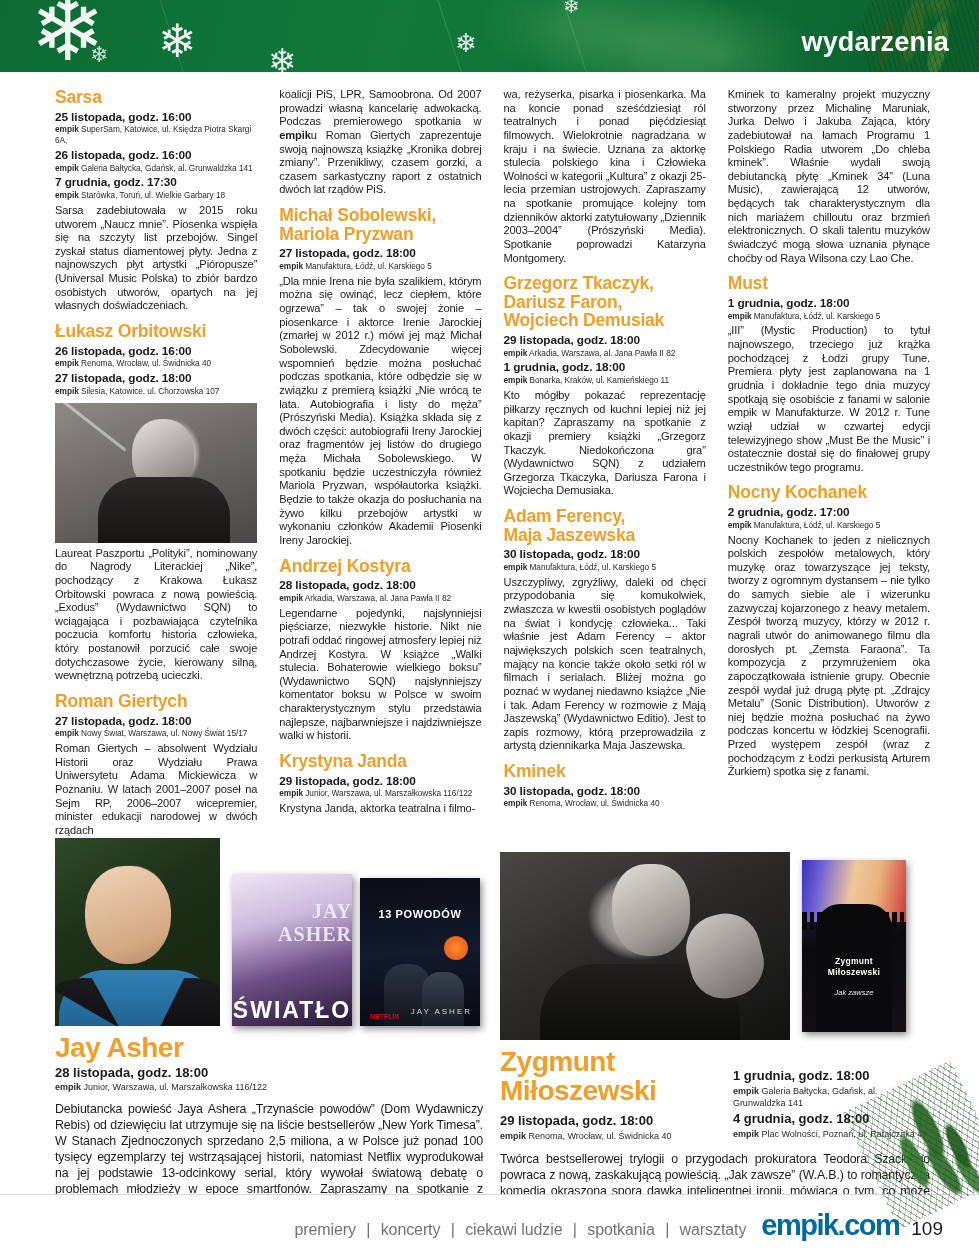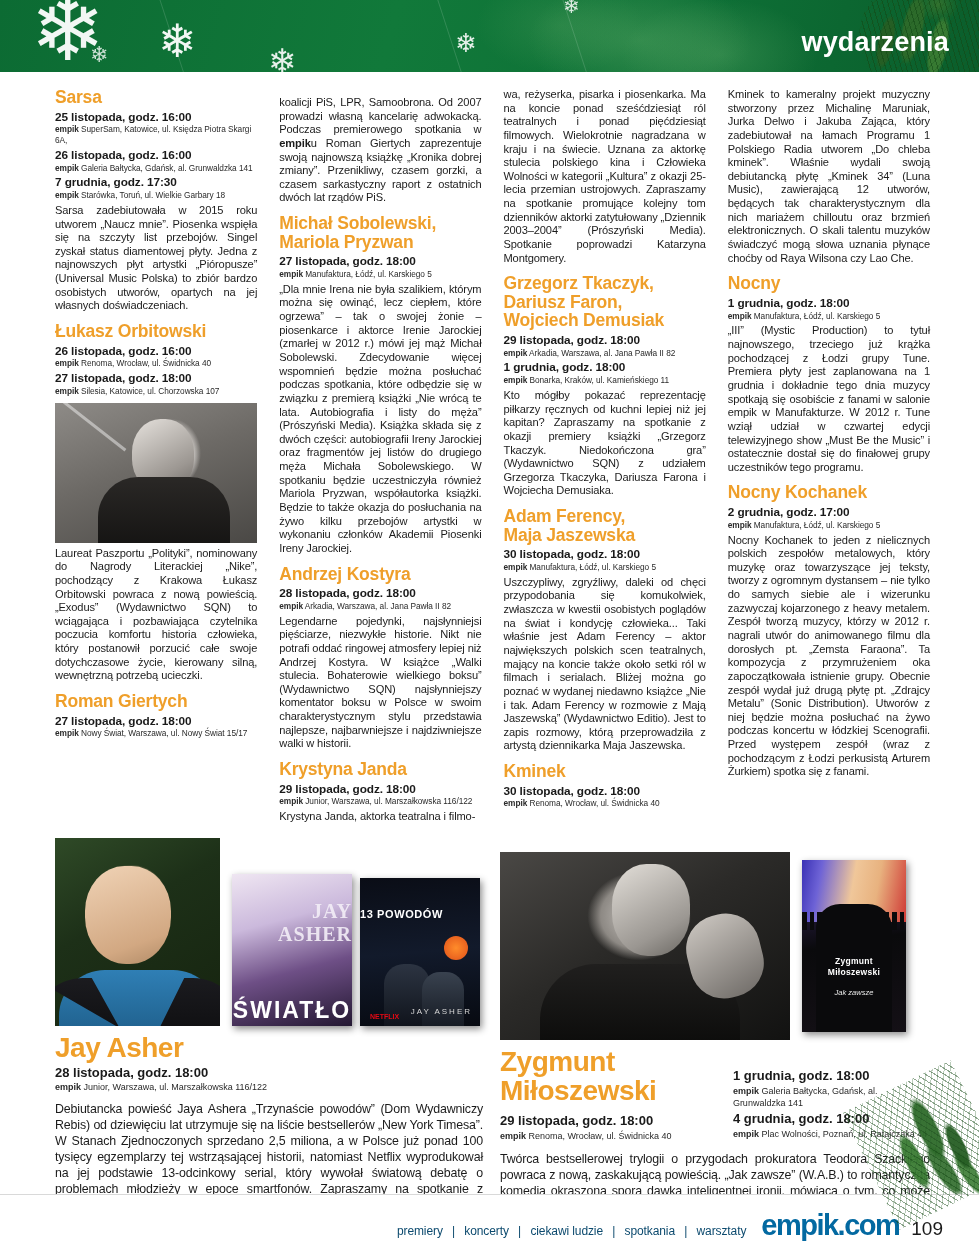--- a/index.html
+++ b/index.html
@@ -153,21 +153,21 @@
   }
   .book-swiatlo .big {
     position:absolute; left:0; right:0; bottom:2px; text-align:center;
     color:#ffffff; font-size:23px; font-weight:bold; letter-spacing:2px;
   }
   .book-13 {
     left:305px; top:40px; width:120px; height:148px;
     background:linear-gradient(175deg,#0a0d16 0%, #121a2b 50%, #070a11 100%);
   }
   .book-13 .hd {
-    position:absolute; left:0; right:0; top:30px; text-align:left;
+    position:absolute; left:0; right:0; top:30px; text-align:center;
     color:#ffffff; font-size:11px; font-weight:bold; letter-spacing:.6px;
   }
   .book-13 .dot {
     position:absolute; right:12px; top:58px; width:24px; height:24px; border-radius:50%;
     background:radial-gradient(circle,#ff8c2a,#e0501a);
   }
   .book-13 .sil {
     position:absolute; left:24px; bottom:0; width:46px; height:62px; border-radius:20px 20px 0 0;
     background:linear-gradient(180deg,#2c3442,#10141c);
   }
@@ -230,21 +230,21 @@
 
   
   .footer {
     position:absolute; left:0; bottom:0; width:979px; height:56px;
     border-top:1px solid #d9d9d9; background:#ffffff;
   }
   .footer-inner {
     position:absolute; right:36px; top:14px;
     display:flex; align-items:baseline; gap:12px;
   }
-  .foot-nav { font-size:12px; color:#0c4a6e; letter-spacing:-.1px; }
+  .foot-nav { font-size:16px; color:#737373; letter-spacing:-.1px; }
   .foot-nav span { margin:0 3px; }
   .foot-logo { font-size:29px; font-weight:bold; color:#0369a1; letter-spacing:-1.5px; }
   .foot-logo .dotcom { font-weight:bold; }
   .foot-page { font-size:19px; color:#1a1a1a; }
 
   .pine-br {
     position:absolute; right:-6px; bottom:40px; width:120px; height:130px;
     background:
       radial-gradient(ellipse 15px 50px at 58% 40%, #2e6b2a 0%, #2e6b2a 55%, rgba(46,107,42,0) 70%),
       radial-gradient(ellipse 13px 44px at 36% 58%, #3a7c33 0%, #3a7c33 55%, rgba(58,124,51,0) 70%),
@@ -301,24 +301,25 @@
     <div class="photo">
       <div class="streak"></div>
       <div class="head"></div>
       <div class="torso"></div>
     </div>
     <p class="body">Laureat Paszportu „Polityki”, nominowany do Nagrody Literackiej „Nike”, pochodzący z Krakowa Łukasz Orbitowski powraca z nową powieścią. „Exodus” (Wydawnictwo SQN) to wciągająca i pozbawiająca czytelnika poczucia komfortu historia człowieka, który postanowił porzucić całe swoje dotychczasowe życie, kierowany silną, wewnętrzną potrzebą ucieczki.</p>
 
     <h2 class="artist">Roman Giertych</h2>
     <div class="dateline">27 listopada, godz. 18:00</div>
     <div class="venue"><b>empik</b><span> Nowy Świat, Warszawa, ul. Nowy Świat 15/17</span></div>
+    <p class="body">Roman Giertych – absolwent Wydziału Historii oraz Wydziału Prawa Uniwersytetu Adama Mickiewicza w Poznaniu. W latach 2001–2007 poseł na Sejm RP, 2006–2007 wicepremier, minister edukacji narodowej w dwóch rządach</p>
   </div>
 
   <div class="col">
-    <p class="body" style="margin-top:8px;"><span>koalicji PiS, LPR, Samoobrona. Od 2007 prowadzi własną kancelarię adwokacką. Podczas premierowego spotkania w </span><b>empik</b><span>u Roman Giertych zaprezentuje swoją najnowszą książkę „Kronika dobrej zmiany”. Przenikliwy, czasem gorzki, a czasem sarkastyczny raport z ostatnich dwóch lat rządów PiS.</span></p>
+    <p class="body" style="margin-top:0;"><span>koalicji PiS, LPR, Samoobrona. Od 2007 prowadzi własną kancelarię adwokacką. Podczas premierowego spotkania w </span><b>empik</b><span>u Roman Giertych zaprezentuje swoją najnowszą książkę „Kronika dobrej zmiany”. Przenikliwy, czasem gorzki, a czasem sarkastyczny raport z ostatnich dwóch lat rządów PiS.</span></p>
 
     <h2 class="artist" style="white-space:pre-line;">Michał Sobolewski,
 Mariola Pryzwan</h2>
     <div class="dateline">27 listopada, godz. 18:00</div>
     <div class="venue"><b>empik</b><span> Manufaktura, Łódź, ul. Karskiego 5</span></div>
     <p class="body">„Dla mnie Irena nie była szalikiem, którym można się owinąć, lecz ciepłem, które ogrzewa” – tak o swojej żonie – piosenkarce i aktorce Irenie Jarockiej (zmarłej w 2012 r.) mówi jej mąż Michał Sobolewski. Zdecydowanie więcej wspomnień będzie można posłuchać podczas spotkania, które odbędzie się w związku z premierą książki „Nie wrócą te lata. Autobiografia i listy do męża” (Prószyński Media). Książka składa się z dwóch części: autobiografii Ireny Jarockiej oraz fragmentów jej listów do drugiego męża Michała Sobolewskiego. W spotkaniu będzie uczestniczyła również Mariola Pryzwan, współautorka książki. Będzie to także okazja do posłuchania na żywo kilku przebojów artystki w wykonaniu członków Akademii Piosenki Ireny Jarockiej.</p>
 
     <h2 class="artist">Andrzej Kostyra</h2>
     <div class="dateline">28 listopada, godz. 18:00</div>
     <div class="venue"><b>empik</b><span> Arkadia, Warszawa, al. Jana Pawła II 82</span></div>
@@ -349,21 +350,21 @@
     <p class="body">Uszczypliwy, zgryźliwy, daleki od chęci przypodobania się komukolwiek, zwłaszcza w kwestii osobistych poglądów na świat i kondycję człowieka... Taki właśnie jest Adam Ferency – aktor największych polskich scen teatralnych, mający na koncie także około setki ról w filmach i serialach. Bliżej można go poznać w wydanej niedawno książce „Nie i tak. Adam Ferency w rozmowie z Mają Jaszewską” (Wydawnictwo Editio). Jest to zapis rozmowy, którą przeprowadziła z artystą dziennikarka Maja Jaszewska.</p>
 
     <h2 class="artist">Kminek</h2>
     <div class="dateline">30 listopada, godz. 18:00</div>
     <div class="venue"><b>empik</b><span> Renoma, Wrocław, ul. Świdnicka 40</span></div>
   </div>
 
   <div class="col">
     <p class="body" style="margin-top:0;">Kminek to kameralny projekt muzyczny stworzony przez Michalinę Maruniak, Jurka Delwo i Jakuba Zająca, który zadebiutował na łamach Programu 1 Polskiego Radia utworem „Do chleba kminek”. Właśnie wydali swoją debiutancką płytę „Kminek 34” (Luna Music), zawierającą 12 utworów, będących tak charakterystycznym dla nich mariażem chilloutu oraz brzmień elektronicznych. O skali talentu muzyków świadczyć mogą słowa uznania płynące choćby od Raya Wilsona czy Lao Che.</p>
 
-    <h2 class="artist">Nocny</h2>
+    <h2 class="artist">Must</h2>
     <div class="dateline">1 grudnia, godz. 18:00</div>
     <div class="venue"><b>empik</b><span> Manufaktura, Łódź, ul. Karskiego 5</span></div>
     <p class="body">„III” (Mystic Production) to tytuł najnowszego, trzeciego już krążka pochodzącej z Łodzi grupy Tune. Premiera płyty jest zaplanowana na 1 grudnia i dokładnie tego dnia muzycy spotkają się osobiście z fanami w salonie empik w Manufakturze. W 2012 r. Tune wziął udział w czwartej edycji telewizyjnego show „Must Be the Music” i ostatecznie dostał się do finałowej grupy uczestników tego programu.</p>
 
     <h2 class="artist">Nocny Kochanek</h2>
     <div class="dateline">2 grudnia, godz. 17:00</div>
     <div class="venue"><b>empik</b><span> Manufaktura, Łódź, ul. Karskiego 5</span></div>
     <p class="body">Nocny Kochanek to jeden z nielicznych polskich zespołów metalowych, który muzykę oraz towarzyszące jej teksty, tworzy z ogromnym dystansem – nie tylko do samych siebie ale i wizerunku zazwyczaj kojarzonego z heavy metalem. Zespół tworzą muzycy, którzy w 2012 r. nagrali utwór do animowanego filmu dla dorosłych pt. „Zemsta Faraona”. Ta kompozycja z przymrużeniem oka zapoczątkowała istnienie grupy. Obecnie zespół wydał już drugą płytę pt. „Zdrajcy Metalu” (Sonic Distribution). Utworów z niej będzie można posłuchać na żywo podczas koncertu w łódzkiej Scenografii. Przed występem zespół (wraz z pochodzącym z Łodzi perkusistą Arturem Żurkiem) spotka się z fanami.</p>
   </div>
 </div>

